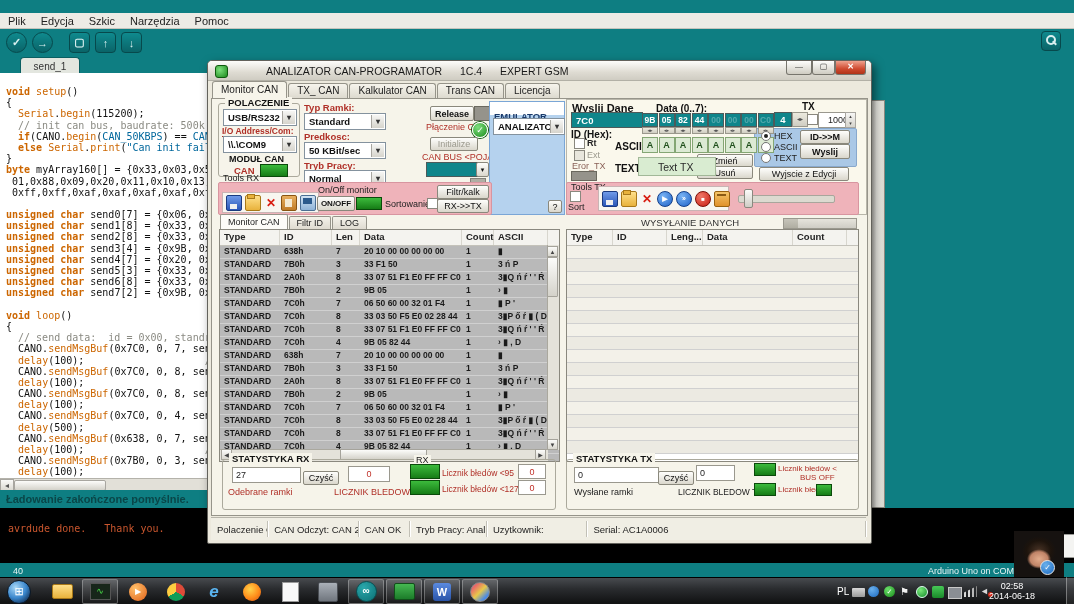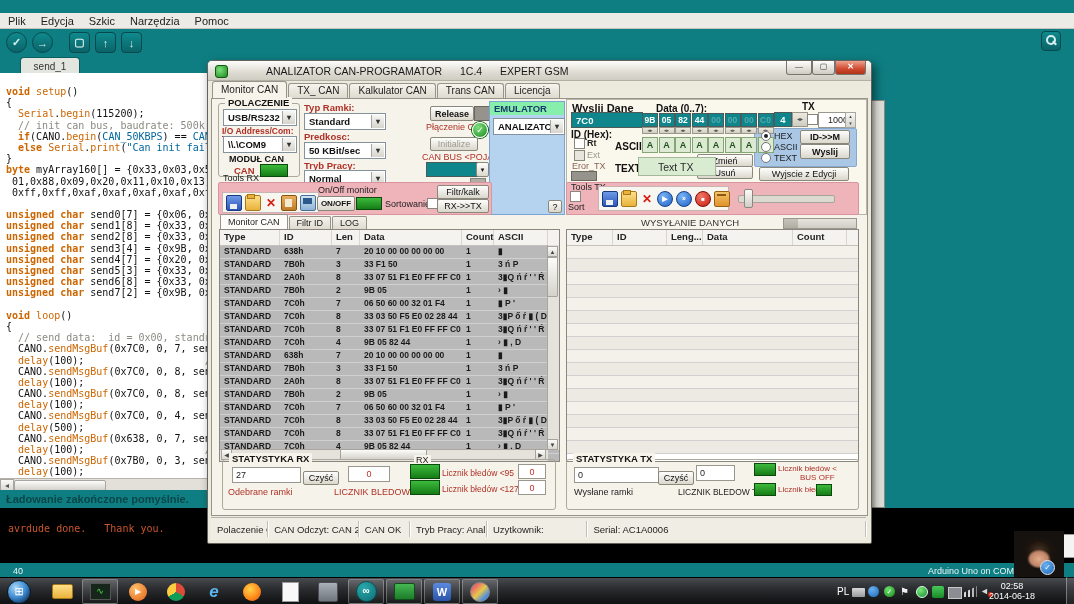--- a/index.html
+++ b/index.html
@@ -249,21 +249,21 @@
     <div class="abs" style="left:266px;top:45px;width:14px;height:13px;background:#95938b;border:1px solid #6a685e;"></div>
     <div class="abs lblr9" style="left:218px;top:61px;">Płączenie OK</div>
     <div class="abs" style="left:264px;top:61px;width:14px;height:14px;border-radius:50%;background:radial-gradient(circle at 35% 30%,#7ede7e,#1c8c1c);border:1px solid #fff;box-shadow:0 0 0 1px #0c5a0c;color:#fff;font-size:9px;text-align:center;line-height:14px;">✓</div>
     <div class="abs btn dis" style="left:222px;top:76px;width:46px;height:12px;">Initialize</div>
     <div class="abs lblr9" style="left:214px;top:91px;">CAN BUS &lt;POJAZD&gt;</div>
     <div class="abs tealfld" style="left:218px;top:101px;width:50px;height:13px;"></div>
     <div class="abs btn" style="left:268px;top:101px;width:11px;height:13px;font-size:7px;">▾</div>
     <div class="abs" style="left:262px;top:117px;width:14px;height:6px;background:#b0aea4;border:1px solid #84827a;"></div>
 
     <div class="abs" style="left:281px;top:40px;width:74px;height:112px;background:#b5d2ee;border:1px solid #7aa6d6;">
-      <div style="height:13px;background:#86efac;font-size:9.5px;font-weight:bold;color:#1a3a6a;padding:1px 0 0 4px;box-sizing:border-box;">EMULATOR</div>
+      <div style="height:13px;background:#ffffff;font-size:9.5px;font-weight:bold;color:#1a3a6a;padding:9px 0 0 4px;box-sizing:border-box;">EMULATOR</div>
     </div>
     <div class="abs sel" style="left:285px;top:57px;width:66px;height:15px;">
         <span>ANALIZATOR</span>
       </div>
     <div class="abs btn" style="left:340px;top:139px;width:12px;height:11px;">?</div>
 
     <div class="abs" style="left:358px;top:38px;width:299px;height:114px;background:#faf8ec;border:1px solid #b8b6aa;"></div>
     <div class="abs lblb" style="left:364px;top:41px;font-size:11px;">Wyslij Dane</div>
     <div class="abs lblb" style="left:448px;top:42px;text-align:right;">Data (0..7):</div>
     <div class="abs lblb" style="left:594px;top:40px;">TX</div>

